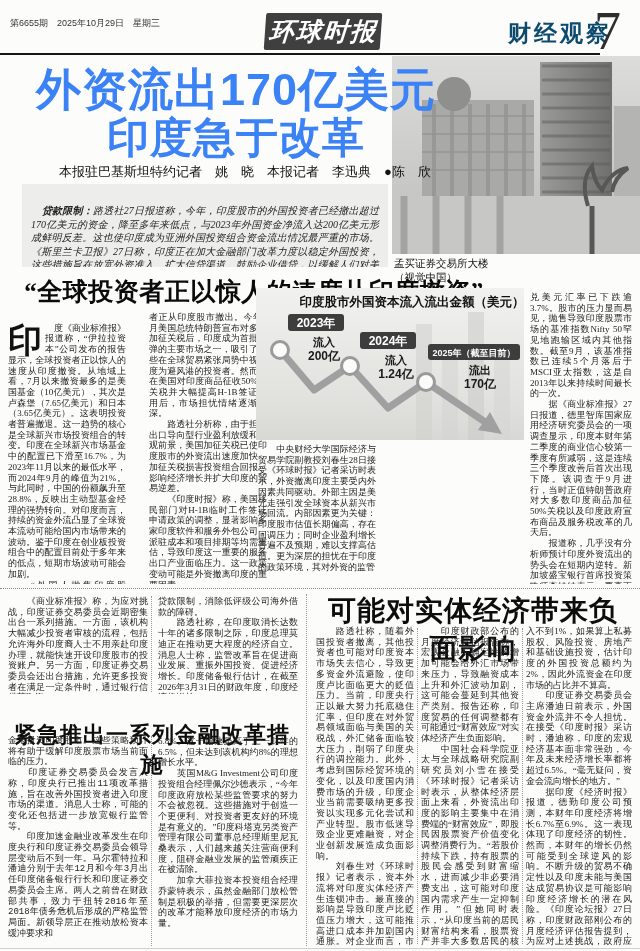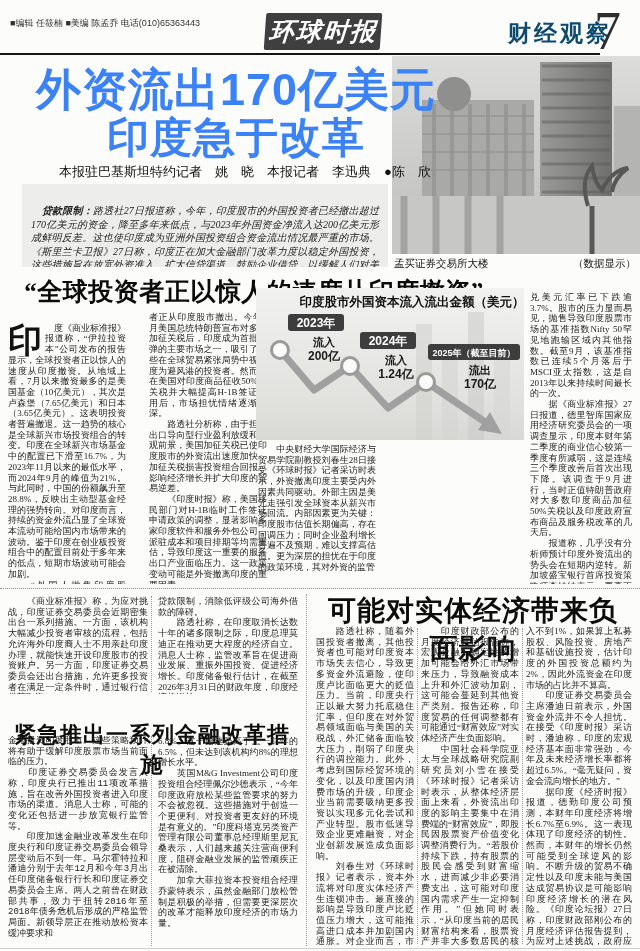--- a/index.html
+++ b/index.html
@@ -40,21 +40,21 @@
   .dotted-v { border-left:1.5px dotted #9a9a9a; }
   .chart-box { background:linear-gradient(180deg,#f1f1ef 0%,#e2e2df 70%,#d8d8d5 100%); }
   svg text { font-family:"Liberation Sans", sans-serif; }
 </style>
 </head>
 <body>
 
 <div id="page">
 
   <div class="abs" style="left:10px; top:16px; width:250px;">
-    <div class="hdr-small">■编辑 任筱楠 ■美编 陈孟乔 电话(010)65363443</div>
+    <div class="hdr-small">第6655期　2025年10月29日　星期三</div>
   </div>
   <div class="abs masthead-box" style="left:265px; top:13px; width:116px; height:37px;">
     <span>环球时报</span>
   </div>
   <div class="abs section-name" style="left:508px; top:22px;">财经观察</div>
   <div class="abs page-num" style="left:594px; top:4px;">7</div>
   <div class="abs header-rule" style="left:0; top:53px; width:600px;"></div>
 
   <div class="abs" style="left:392px; top:56px; width:248px; height:198px;">
     <svg width="248" height="198" viewBox="0 0 248 198">
@@ -75,23 +75,23 @@
       <path d="M42 48 v150 M60 48 v150 M78 48 v150 M96 48 v150 M114 48 v150 M132 48 v150" stroke="#8d8d8b" stroke-width="4" opacity="0.6"></path>
       <path d="M30 60 h112 M30 78 h112 M30 96 h112 M30 114 h112" stroke="#949492" stroke-width="2" opacity="0.7"></path>
       <circle cx="62" cy="38" r="17" fill="#8f8f8d"></circle>
       <rect x="222" y="50" width="26" height="148" fill="#b4b4b2"></rect>
       <rect x="0" y="140" width="248" height="58" fill="#c7c7c5"></rect>
       <path d="M12 140 v58 M44 140 v58 M76 140 v58 M108 140 v58" stroke="#9b9b99" stroke-width="7" opacity="0.8"></path>
       <path d="M196 150 q-8 -26 4 -40 q2 16 10 24 q10 -20 26 -22 q-14 10 -16 24" fill="none" stroke="#575755" stroke-width="4"></path>
       <path d="M200 150 v48" stroke="#575755" stroke-width="5"></path>
     </svg>
   </div>
-  <div class="abs photo-caption" style="left:394px; top:257px; width:242px;">
+  <div class="abs photo-caption" style="left:394px; top:257px; width:242px;flex-direction:column;">
     <span>孟买证券交易所大楼</span>
-    <span>（数据显示）</span>
+    <span>（视觉中国）</span>
   </div>
 
   <div class="abs headline" style="left:0; top:60px; width:472px; font-size:45px;">外资流出170亿美元</div>
   <div class="abs headline" style="left:0; top:110px; width:472px; font-size:42px;">印度急于改革</div>
   <div class="abs byline" style="left:0; top:163px; width:472px;padding-left:18px;">本报驻巴基斯坦特约记者　姚　晓　本报记者　李迅典　●陈　欣</div>
 
   <div class="abs editor-note" style="left:22px; top:184px; width:366px; height:83px;">
     <b>贷款限制：</b><span>路透社27日报道称，今年，印度股市的外国投资者已经撤出超过170亿美元的资金，降至多年来低点，与2023年外国资金净流入达200亿美元形成鲜明反差。这也使印度成为亚洲外国投资组合资金流出情况最严重的市场。《斯里兰卡卫报》27日称，印度正在加大金融部门改革力度以稳定外国投资，这些措施旨在放宽外资准入、扩大信贷渠道、鼓励企业借贷，以缓解人们对美国加征关税等政策冲击印度经济的担忧。</span>
   </div>
 

